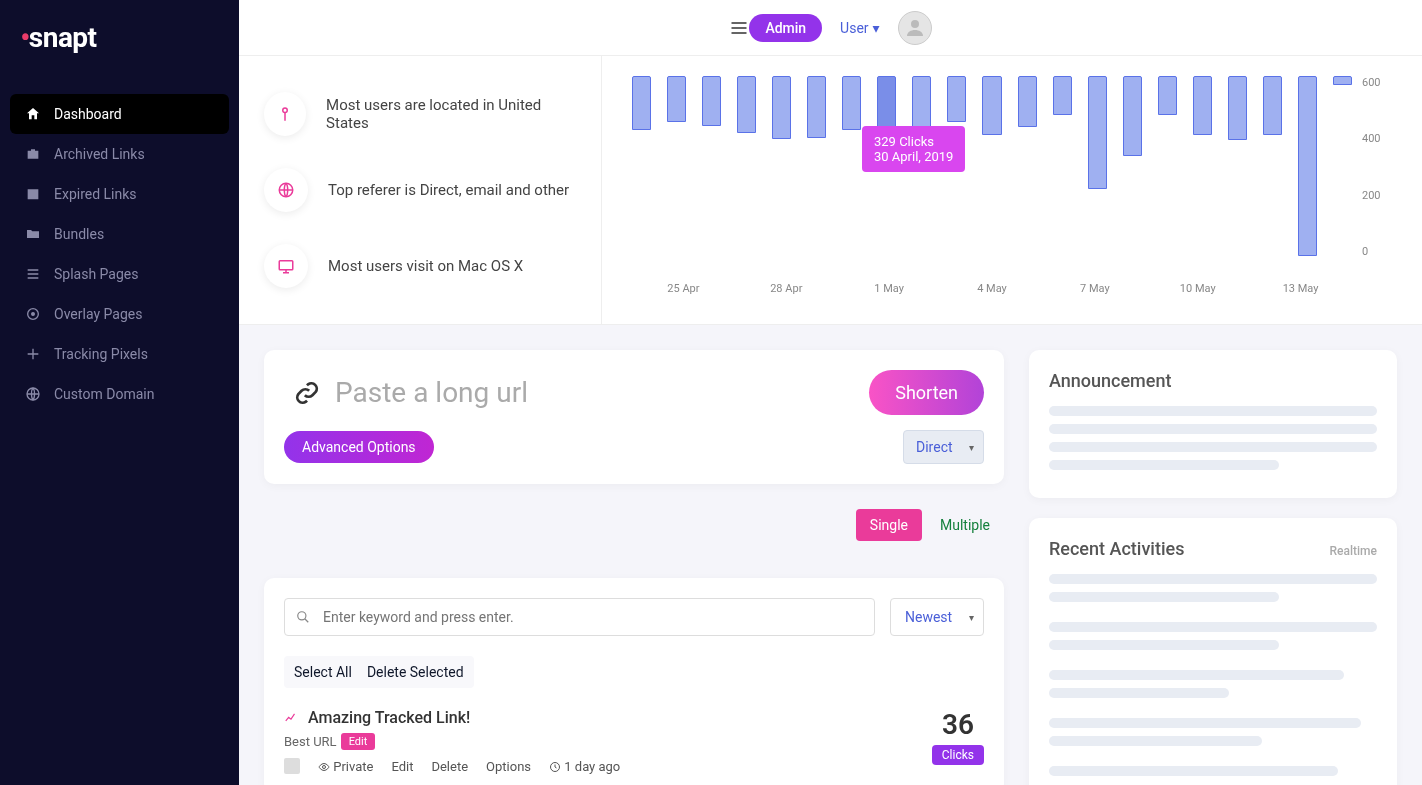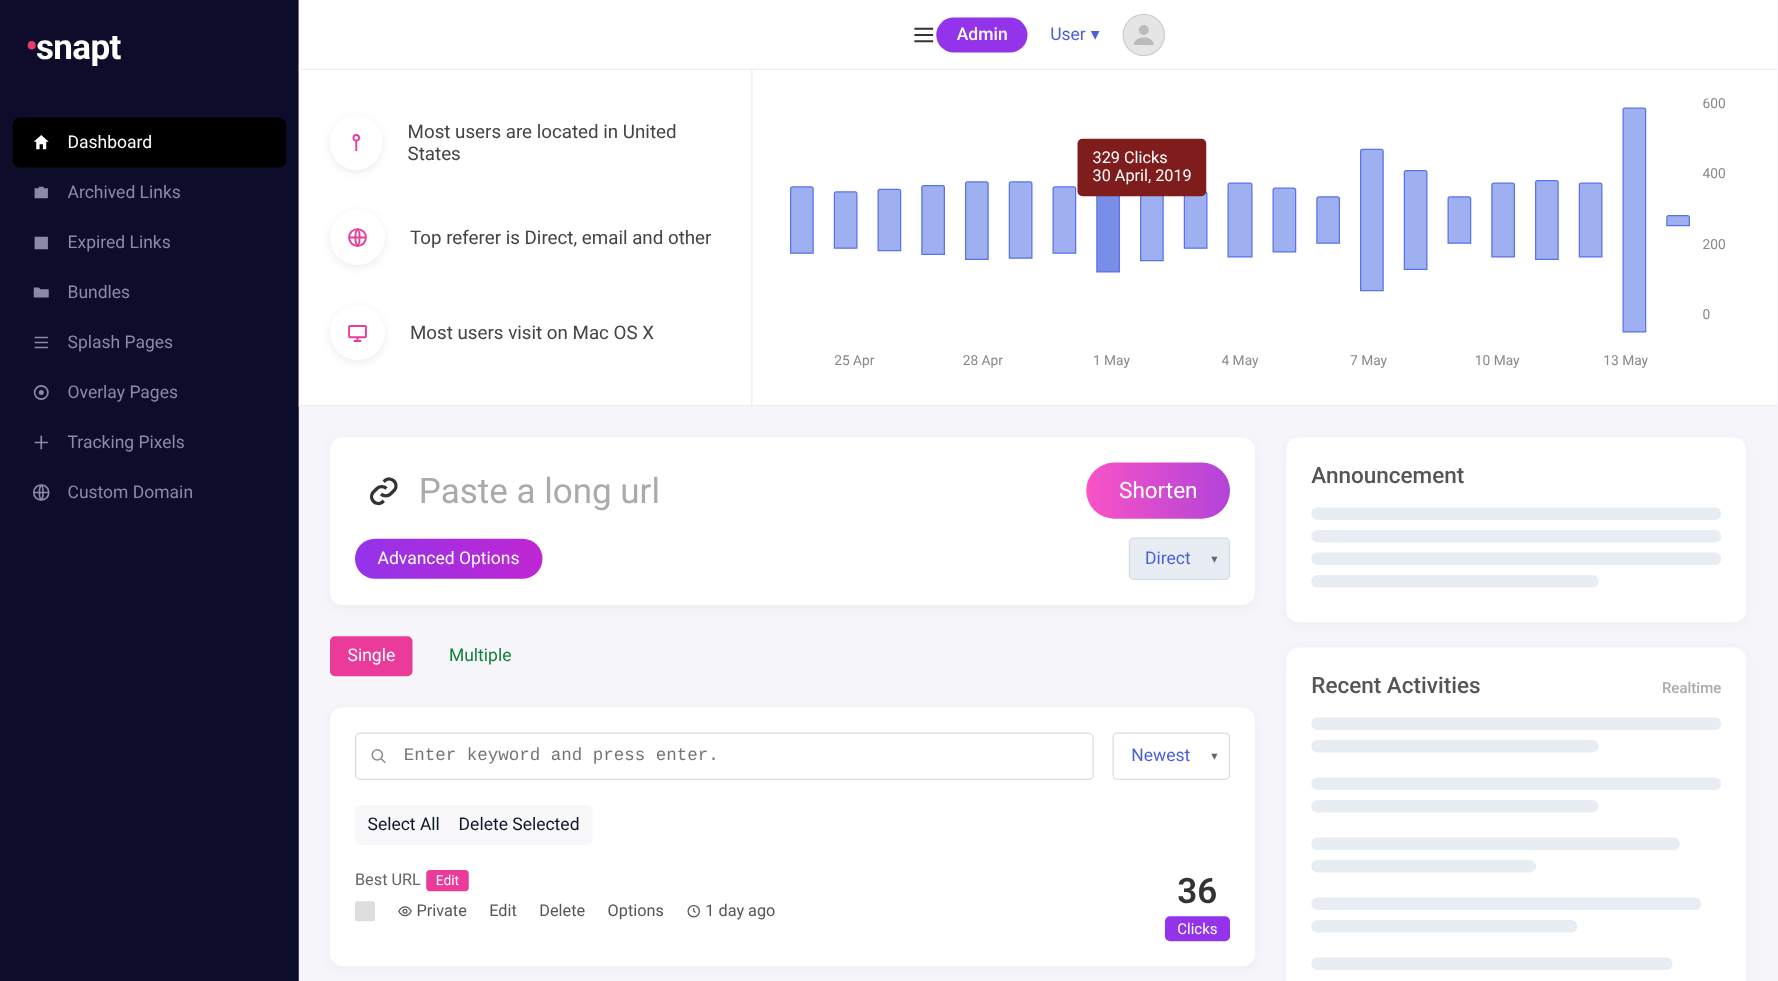--- a/index.html
+++ b/index.html
@@ -28,55 +28,55 @@
 
 
 .content { display: flex; flex-direction: column; }
 .top-row { display: flex; background: #fff; border-bottom: 1px solid #eee; }
 .stats-col { width: 363px; padding: 20px 25px; border-right: 1px solid #eee; }
 .stat-item { display: flex; align-items: center; padding: 16px 0; }
 .stat-icon { width: 44px; height: 44px; border-radius: 50%; background: #fff; box-shadow: 0 2px 8px rgba(0,0,0,0.08); display: flex; align-items: center; justify-content: center; margin-right: 20px; }
 .stat-text { font-size: 15px; color: #444; }
 
 .chart-col { flex: 1; padding: 20px 20px 10px 30px; position: relative; }
-.chart-area { position: relative; height: 200px; display: flex; align-items: center; gap: 16px; padding-right: 50px; }
+.chart-area { position: relative; height: 200px; display: flex; align-items: flex-start; gap: 16px; padding-right: 50px; }
 .bar { flex: 1; background: #9fb0f1; border: 1px solid #5a72e8; border-radius: 2px 2px 0 0; position: relative; }
 .bar.hl { background: #7a8ee8; }
 .y-axis { position: absolute; right: 0; top: 0; bottom: 18px; width: 40px; display: flex; flex-direction: column; justify-content: space-between; font-size: 11px; color: #888; text-align: left; }
 .x-axis { display: flex; padding-right: 50px; margin-top: 6px; font-size: 11px; color: #888; }
 .x-axis span { flex: 1; text-align: center; }
-.tooltip { position: absolute; background: #7f1d1d; color: #fff; padding: 8px 12px; border-radius: 4px; font-size: 13px; top: 55px; left: 260px; white-space: nowrap; z-index: 5; }
+.tooltip { position: absolute; background: #d946ef; color: #fff; padding: 8px 12px; border-radius: 4px; font-size: 13px; top: 70px; left: 260px; white-space: nowrap; z-index: 5; }
 
 
 .main-grid { display: flex; gap: 25px; padding: 25px; }
 .left-col { flex: 1; }
 .right-col { width: 368px; }
 
 .card { background: #fff; border-radius: 10px; box-shadow: 0 2px 10px rgba(0,0,0,0.04); margin-bottom: 25px; }
 .shorten-card { padding: 20px; }
 .shorten-row { display: flex; align-items: center; gap: 15px; }
 .link-icon { font-size: 24px; margin-left: 10px; }
 .url-input { flex: 1; border: none; font-size: 28px; color: #888; outline: none; }
 .url-input::placeholder { color: #aaa; }
 .shorten-btn { background: linear-gradient(90deg, #f953c6, #b243d8); color: #fff; border: none; border-radius: 24px; padding: 12px 26px; font-size: 18px; cursor: pointer; }
 .shorten-opts { display: flex; justify-content: space-between; align-items: center; margin-top: 15px; }
 .adv-btn { background: linear-gradient(90deg, #9333ea, #c026d3); color: #fff; border: none; border-radius: 18px; padding: 8px 18px; font-size: 14px; cursor: pointer; }
 .direct-select { background: #e8ecf3; border: 1px solid #d5dce8; border-radius: 4px; padding: 8px 30px 8px 12px; font-size: 14px; color: #4a5fd8; appearance: none; position: relative; }
 .select-wrap { position: relative; }
 .select-wrap::after { content: "▾"; position: absolute; right: 10px; top: 50%; transform: translateY(-50%); font-size: 10px; color: #666; pointer-events: none; }
 
-.tabs-row { display: flex; justify-content: flex-start; gap: 15px; margin-bottom: 25px; }
+.tabs-row { display: flex; justify-content: flex-end; gap: 4px; margin-bottom: 37px; }
 .tab-btn { padding: 8px 14px; font-size: 14px; cursor: pointer; border-radius: 4px; }
 .tab-btn.active { background: #ea3b9a; color: #fff; }
 .tab-btn.inactive { color: #15803d; }
 
 .links-card { padding: 20px; }
 .search-row { display: flex; gap: 15px; margin-bottom: 20px; }
 .search-wrap { flex: 1; position: relative; }
-.search-input { width: 100%; border: 1px solid #ddd; border-radius: 4px; padding: 10px 12px 10px 38px; font-size: 14px; font-family: Liberation Mono, monospace; }
+.search-input { width: 100%; border: 1px solid #ddd; border-radius: 4px; padding: 10px 12px 10px 38px; font-size: 14px; }
 .search-icon-pos { position: absolute; left: 12px; top: 50%; transform: translateY(-50%); color: #888; }
 .sort-select { border: 1px solid #ddd; border-radius: 4px; padding: 10px 30px 10px 14px; font-size: 14px; color: #4a5fd8; background: #fff; appearance: none; }
 
 .bulk-row { display: flex; gap: 15px; margin-bottom: 20px; padding: 8px 10px; background: #f8f8fb; border-radius: 4px; width: fit-content; }
 .bulk-link { color: #0f172a; font-size: 14px; cursor: pointer; }
 
 .link-item { display: flex; justify-content: space-between; }
 .link-left { flex: 1; }
 .link-title-row { display: flex; align-items: center; gap: 10px; margin-bottom: 6px; }
 .link-title { font-size: 16px; font-weight: 500; color: #333; }
@@ -328,20 +328,28 @@
               </div>
             </div>
 
             <div class="bulk-row">
               <span class="bulk-link">Select All</span>
               <span class="bulk-link">Delete Selected</span>
             </div>
 
             <div class="link-item">
               <div class="link-left">
+                <div class="link-title-row">
+                  <span>
+                    <svg width="14" height="14" viewBox="0 0 24 24" fill="none" stroke="#ea3b9a" stroke-width="2">
+                        <path d="M3 17l5-6 4 3 6-9"></path>
+                      </svg>
+                  </span>
+                  <span class="link-title">Amazing Tracked Link!</span>
+                </div>
                 <div class="link-url-row">
                   <span>Best URL</span>
                   <span class="copy-badge">Edit</span>
                 </div>
                 <div class="link-actions">
                   <span class="checkbox"></span>
                   <span>
                     <svg style="display:inline;vertical-align:-2px" width="12" height="12" viewBox="0 0 24 24" fill="none" stroke="currentColor" stroke-width="2">
                         <path d="M2 12s4-7 10-7 10 7 10 7-4 7-10 7-10-7-10-7z"></path>
                         <circle cx="12" cy="12" r="3"></circle>

